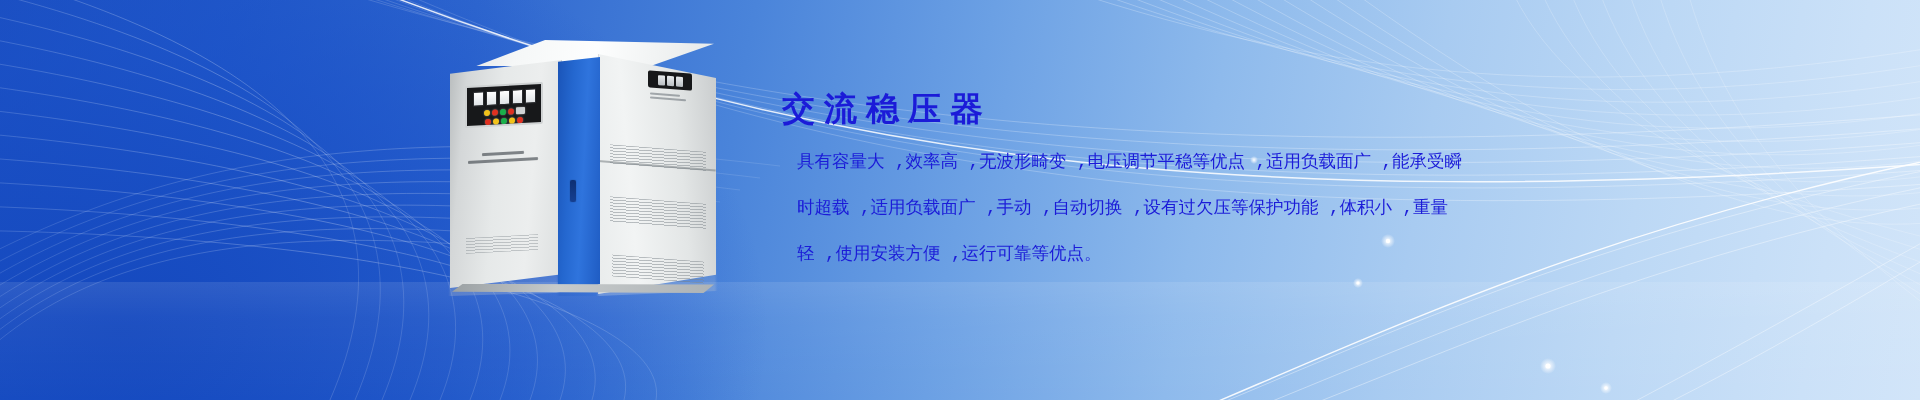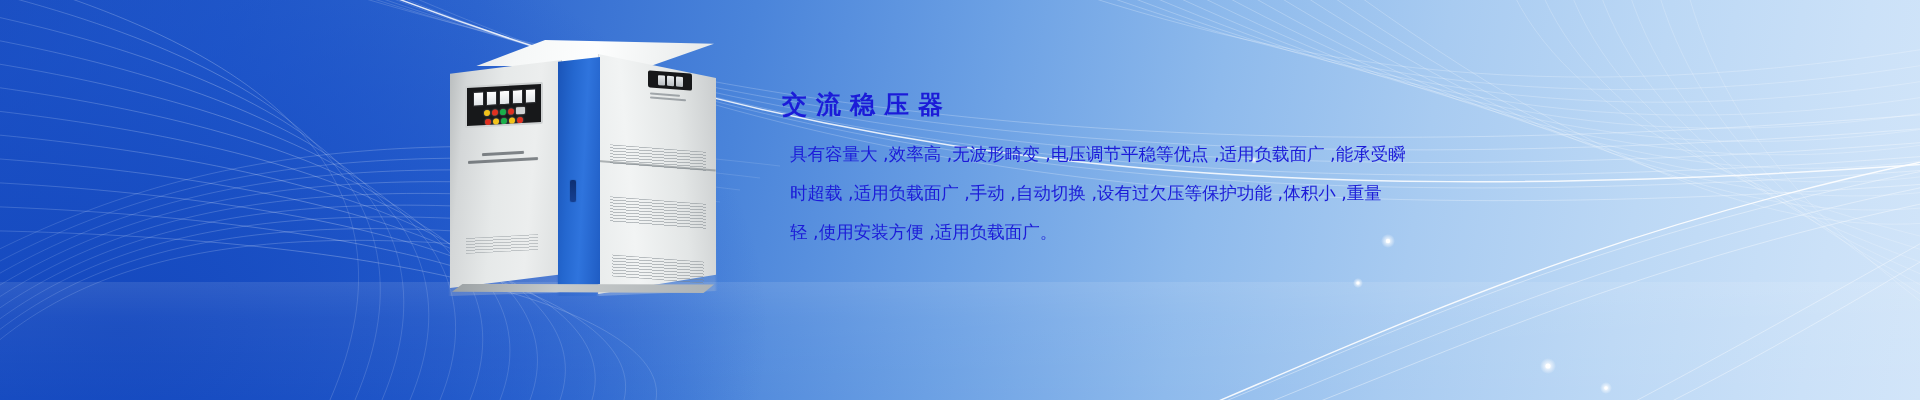--- a/index.html
+++ b/index.html
@@ -195,36 +195,36 @@
     clip-path:polygon(0% 0%, 100% 6%, 100% 94%, 0% 100%);
   }
 
   
   .copy{
     position:absolute;
     left:782px; top:92px;
     width:660px;
   }
   .headline{
-    font-size:25px;
+    font-size:33px;
     line-height:1.0;
     font-weight:700;
     letter-spacing:9px;
     color:#1b1bd8;
     margin-bottom:22px;
     white-space:nowrap;
   }
   .desc{
     font-size:17.5px;
     line-height:31px;
     color:#1b1bd8;
     font-weight:500;
     width:648px;
   }
-  .desc p{ margin:8px; white-space:nowrap; }
+  .desc p{ margin:15px; white-space:nowrap;font-family:Liberation Mono, monospace; }
 </style>
 </head>
 <body>
 
 <div class="banner">
 
   <div class="mesh">
     <svg viewBox="0 0 1920 400" preserveAspectRatio="none" xmlns="http://www.w3.org/2000/svg">
       <defs>
         <linearGradient id="lfade" x1="0" y1="0" x2="1" y2="0">
@@ -389,17 +389,17 @@
 
       <div class="cab-base"></div>
     </div>
   </div>
 
   <div class="copy">
     <div class="headline">交流稳压器</div>
     <div class="desc">
       <p>具有容量大 ,效率高 ,无波形畸变 ,电压调节平稳等优点 ,适用负载面广 ,能承受瞬</p>
       <p>时超载 ,适用负载面广 ,手动 ,自动切换 ,设有过欠压等保护功能 ,体积小 ,重量</p>
-      <p>轻 ,使用安装方便 ,适用负载面广。</p>
+      <p>轻 ,使用安装方便 ,运行可靠等优点。</p>
     </div>
   </div>
 
 </div>
 
 </body></html>

